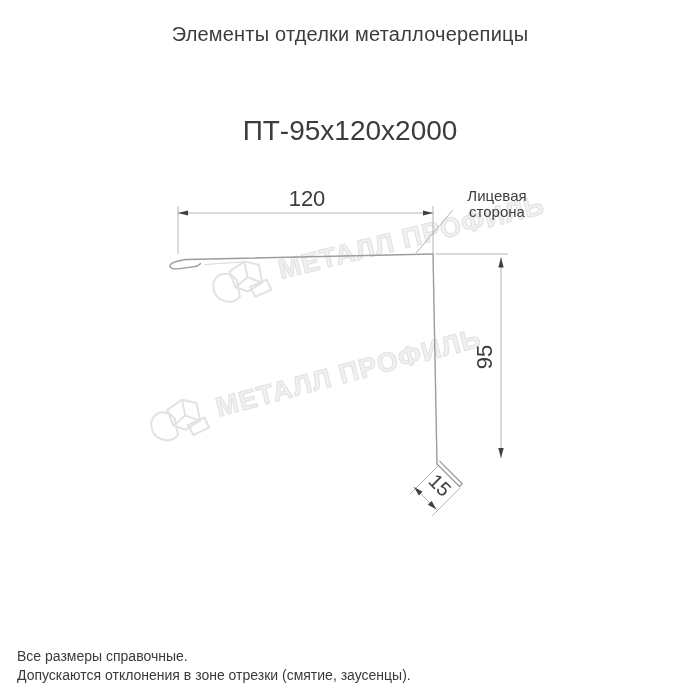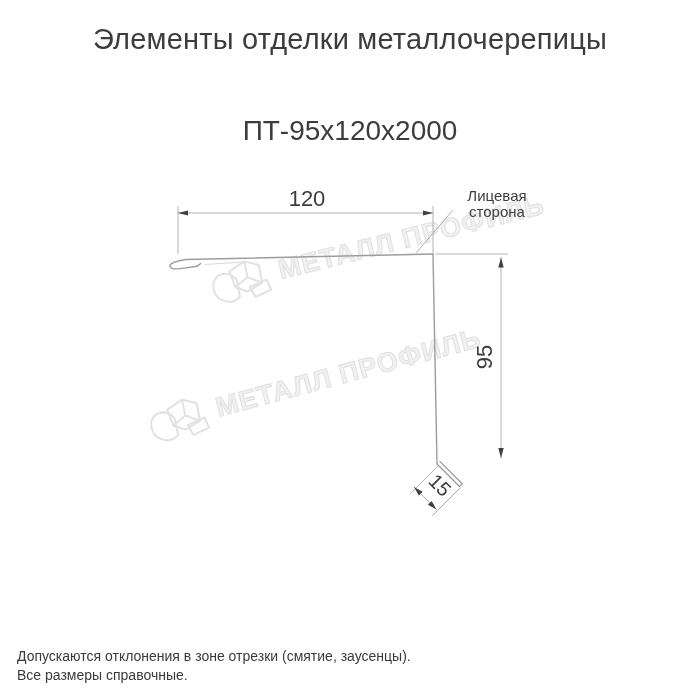--- a/index.html
+++ b/index.html
@@ -2,21 +2,21 @@
 <html><head>
 <meta charset="utf-8">
 <style>
   html,body{margin:0;padding:0;background:#ffffff;}
   .page{
     position:relative;width:700px;height:700px;background:#ffffff;overflow:hidden;
     font-family:"Liberation Sans","DejaVu Sans",sans-serif;color:#3c3c3c;
   }
   .title{
     position:absolute;left:0;right:0;top:23px;text-align:center;
-    font-size:29px;letter-spacing:0.2px;color:#3c3c3c;z-index:3;
+    font-size:20px;letter-spacing:0.2px;color:#3c3c3c;z-index:3;
   }
   .subtitle1{
     position:absolute;left:0;right:0;top:87px;text-align:center;
     font-size:20px;color:#3c3c3c;z-index:3;
   }
   .subtitle2{
     position:absolute;left:0;right:0;top:115px;text-align:center;
     font-size:28px;color:#3c3c3c;z-index:3;
   }
   .footer{
@@ -101,17 +101,17 @@
       <text class="dim-text" transform="translate(435,490) rotate(45)" font-size="20" text-anchor="middle">15</text>
       <text class="dim-text" x="497" y="201" font-size="15" text-anchor="middle">Лицевая</text>
       <text class="dim-text" x="497" y="217" font-size="15" text-anchor="middle">сторона</text>
     </g>
   </svg>
 
   <div class="title">Элементы отделки металлочерепицы</div>
   <div class="subtitle2">ПТ-95х120х2000</div>
 
   <div class="footer">
+    <div>Все размеры справочные.</div>
     <div>Допускаются отклонения в зоне отрезки (смятие, заусенцы).</div>
-    <div>Все размеры справочные.</div>
   </div>
 
 </div>
 
 </body></html>

